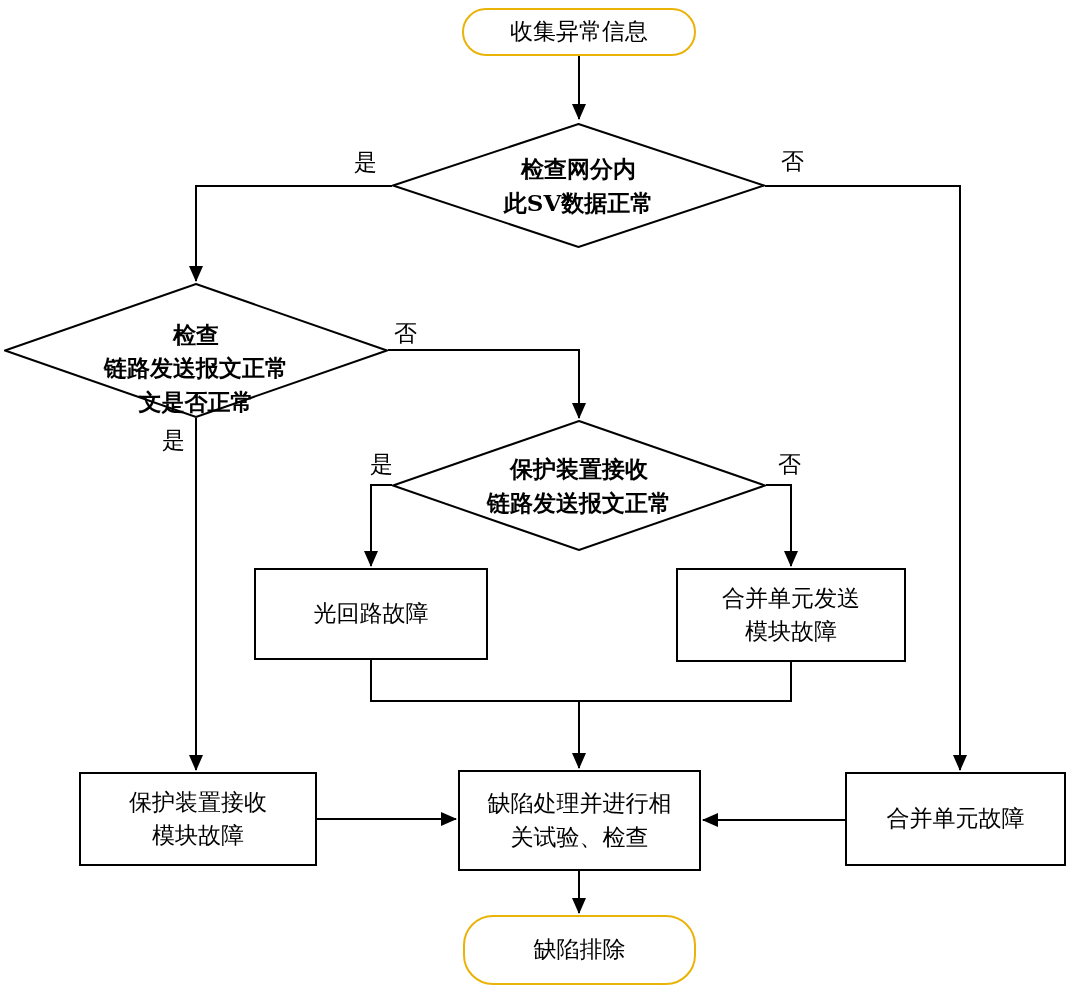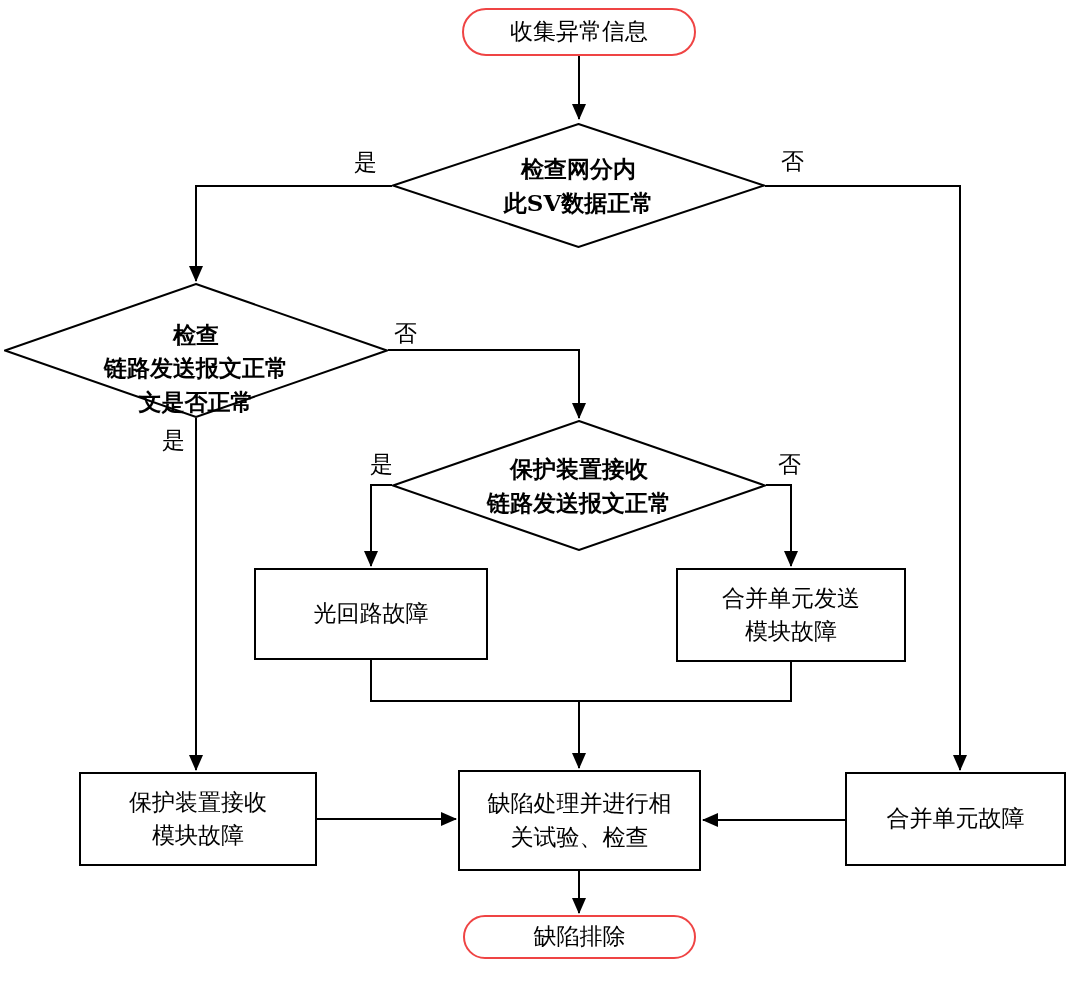--- a/index.html
+++ b/index.html
@@ -32,21 +32,21 @@
     font-size: 23px;
     line-height: 1.45;
     z-index: 1;
     box-sizing: border-box;
   }
   .rect {
     border: 2px solid #000000;
     background: #ffffff;
   }
   .terminator {
-    border: 2px solid #ef4444;
+    border: 2px solid #eab308;
     border-radius: 30px;
     background: #ffffff;
   }
   .diamond { border: none; background: transparent; font-weight: bold; }
   .diamond svg {
     position: absolute;
     left: 0; top: 0;
     width: 100%; height: 100%;
   }
   .diamond svg polygon {
@@ -146,21 +146,21 @@
     <div>
       <span class="line">缺陷处理并进行相</span>
       <span class="line">关试验、检查</span>
     </div>
   </div>
 
   <div class="node rect" style="left:845px; top:772px; width:221px; height:94px;">
     <span>合并单元故障</span>
   </div>
 
-  <div class="node terminator" style="left:463px; top:915px; width:233px; height:44px;">
+  <div class="node terminator" style="left:463px; top:915px; width:233px; height:70px;">
     <span>缺陷排除</span>
   </div>
 
   <div class="edge-label" style="left:352px; top:147px;">是</div>
   <div class="edge-label" style="left:779px; top:146px;">否</div>
   <div class="edge-label" style="left:392px; top:318px;">否</div>
   <div class="edge-label" style="left:160px; top:425px;">是</div>
   <div class="edge-label" style="left:368px; top:449px;">是</div>
   <div class="edge-label" style="left:776px; top:449px;">否</div>
 

